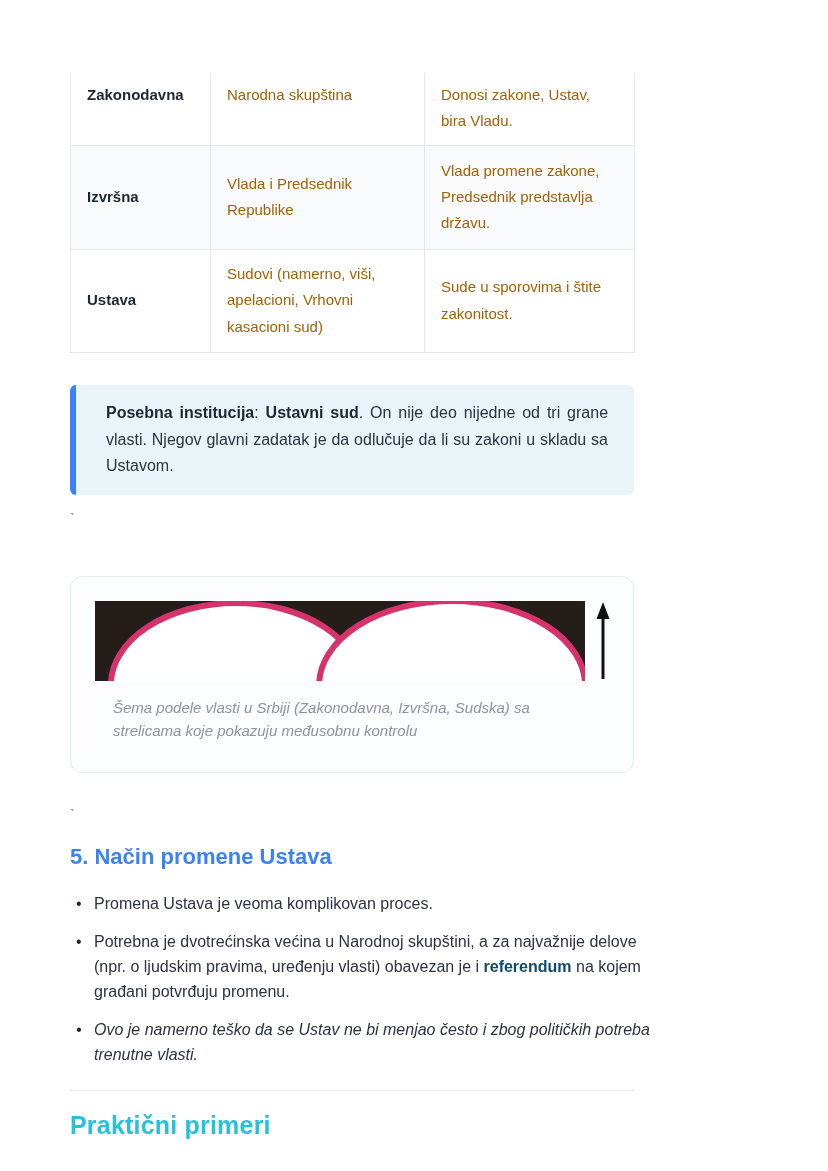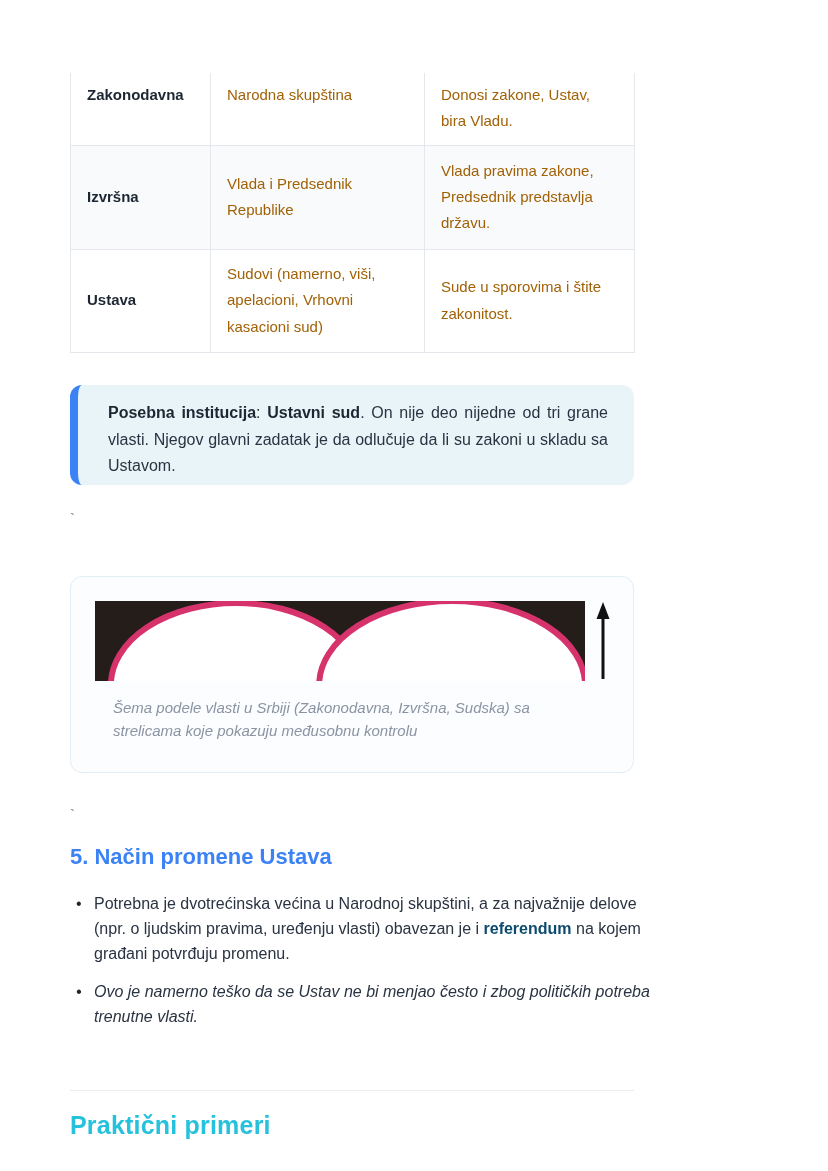--- a/index.html
+++ b/index.html
@@ -21,22 +21,22 @@
     word-wrap:break-word;
   }
   .gov-table tr.row-first td { border-top:none; vertical-align:top; padding-top:9px; }
   .gov-table td.branch { font-weight:bold; color:#1d2633; }
   .gov-table tr.alt { background:#f9fafb; }
   .r1 { height:71px; } .r2 { height:104px; } .r3 { height:103px; }
 
   
   .callout {
     position:absolute; left:70px; top:345px; width:564px; box-sizing:border-box;
-    background:#e9f4f8; border-left:8px solid #3b82f6; border-radius:12px;
-    padding:15px 26px 5px 30px;
+    background:#e9f4f8; border-left:6px solid #3b82f6; border-radius:6px;
+    padding:15px 26px 15px 30px;
   }
   .callout p {
     margin:0; font-size:16px; line-height:1.66; text-align:justify; color:#2a3342;
   }
   .callout strong { color:#1d2633; }
 
   
   .tick { position:absolute; left:70px; font-size:15px; color:#6b7280; }
   .tick1 { top:470px; } .tick2 { top:766px; }
 
@@ -106,21 +106,21 @@
       </colgroup>
     <tbody>
       <tr class="row-first r1">
         <td class="branch">Zakonodavna</td>
         <td>Narodna skupština</td>
         <td>Donosi zakone, Ustav, bira Vladu.</td>
       </tr>
       <tr class="alt r2">
         <td class="branch">Izvršna</td>
         <td>Vlada i Predsednik Republike</td>
-        <td>Vlada pravima zakone, Predsednik predstavlja državu.</td>
+        <td>Vlada promene zakone, Predsednik predstavlja državu.</td>
       </tr>
       <tr class="r3">
         <td class="branch">Ustava</td>
         <td>Sudovi (namerno, viši, apelacioni, Vrhovni kasacioni sud)</td>
         <td>Sude u sporovima i štite zakonitost.</td>
       </tr>
     </tbody>
   </table>
 
   <div class="callout">
@@ -143,20 +143,23 @@
     </div>
     <div class="figure-caption">Šema podele vlasti u Srbiji (Zakonodavna, Izvršna, Sudska) sa strelicama koje pokazuju međusobnu kontrolu</div>
   </div>
 
   <div class="tick tick2">`</div>
 
   <div class="section-heading">5. Način promene Ustava</div>
 
   <ul class="bullet-list">
     <li>
+      <span>Promena Ustava je veoma komplikovan proces.</span>
+    </li>
+    <li>
       <span>Potrebna je dvotrećinska većina u Narodnoj skupštini, a za najvažnije delove (npr. o ljudskim pravima, uređenju vlasti) obavezan je i </span><strong>referendum</strong><span> na kojem građani potvrđuju promenu.</span>
     </li>
     <li class="em">
       <span>Ovo je namerno teško da se Ustav ne bi menjao često i zbog političkih potreba trenutne vlasti.</span>
     </li>
   </ul>
 
   <hr class="rule">
 
   <h1 class="practical-heading" style="margin:0;">Praktični primeri</h1>

